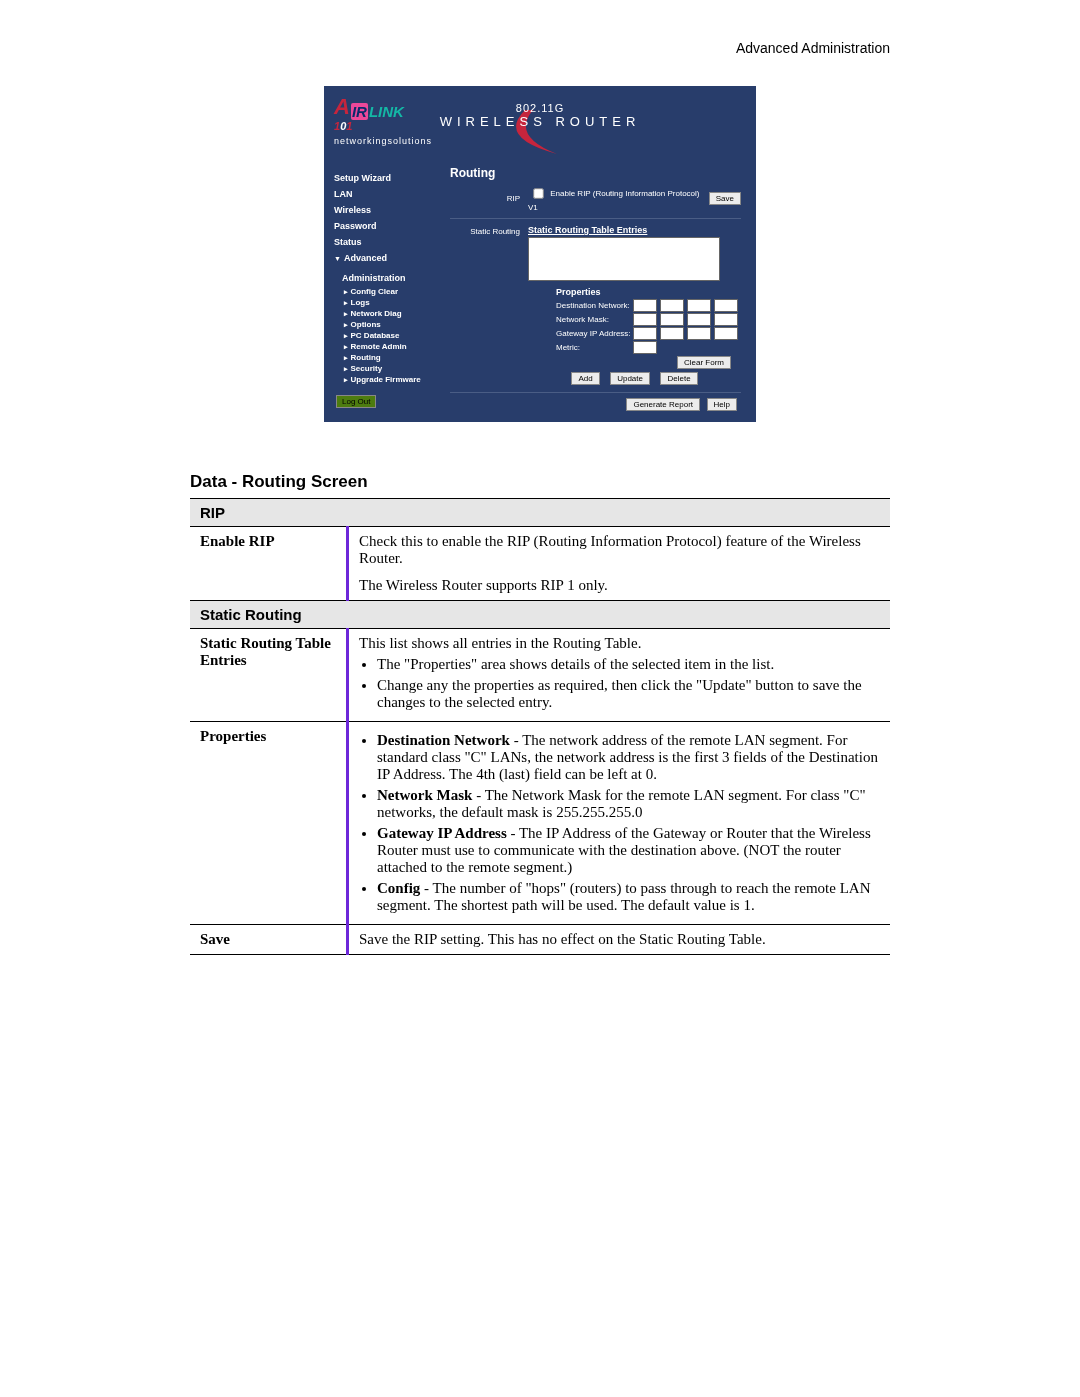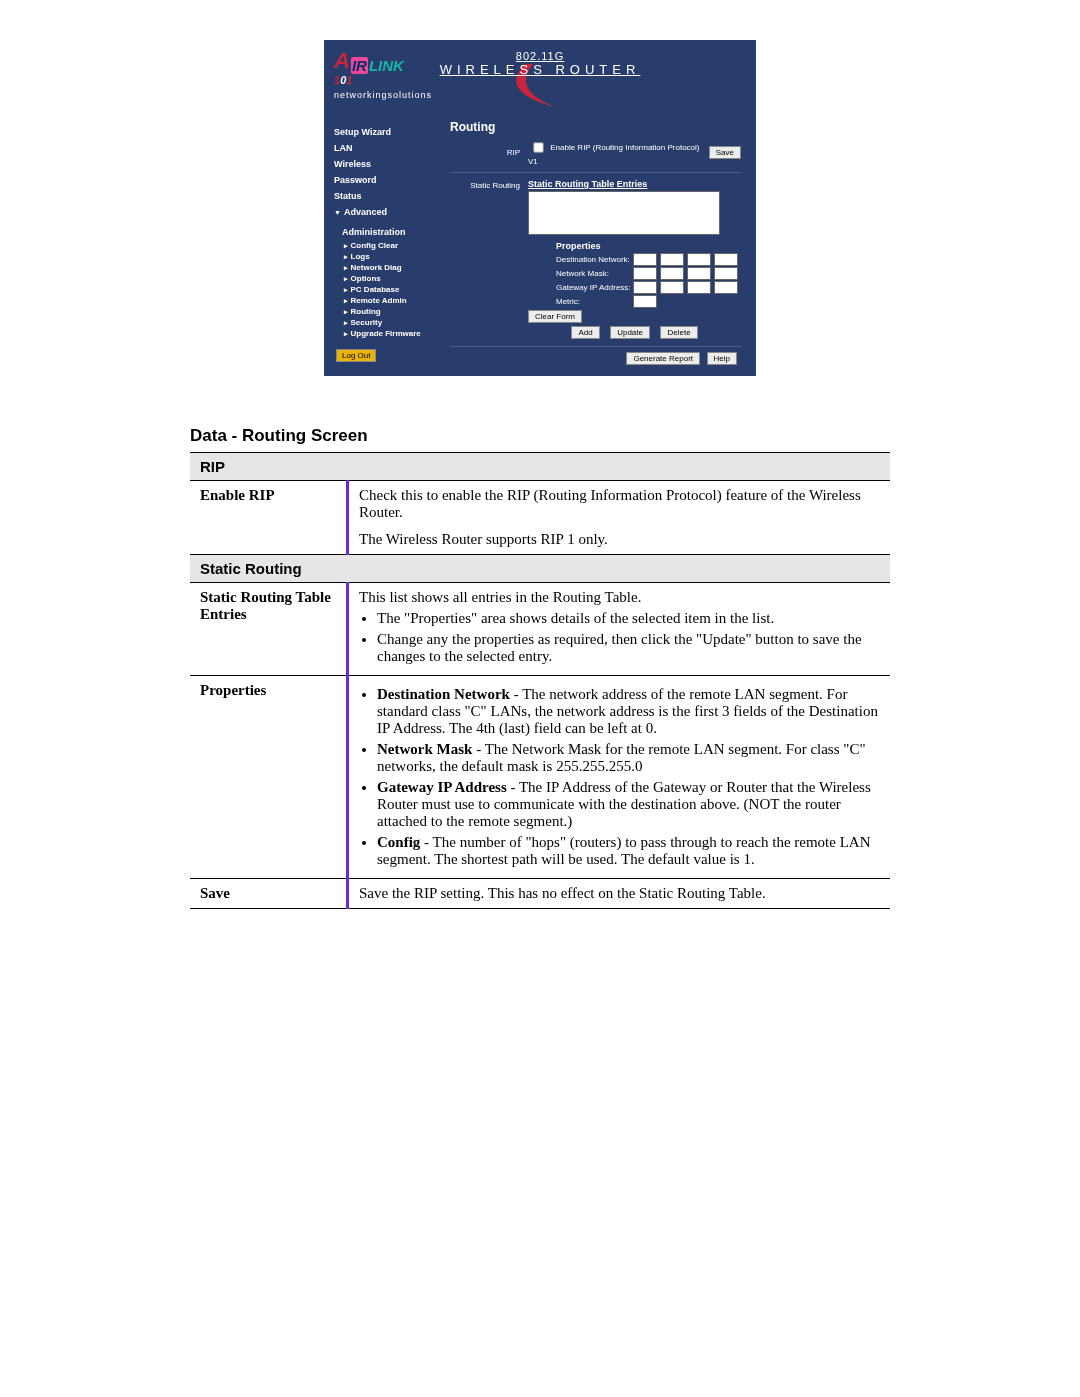--- a/index.html
+++ b/index.html
@@ -47,23 +47,22 @@
   .brand-ir { font-size: 15px; font-weight: bold; font-style: italic; color: #0a2a6b; background:#ec4899; padding:0 1px; border-radius:2px;}
   .brand-link { font-size: 15px; font-weight: bold; font-style: italic; color: #14b8a6; }
   .brand-101 { font-size: 11px; font-weight: bold; font-style: italic; }
   .brand-101 .r { color:#c6253d; }
   .brand-101 .w { color:#fff; }
   .brand-tag { font-size: 9px; letter-spacing: 1px; color:#fff; margin-top:4px;}
   .router-label {
     position: absolute;
     left: 50%;
     transform: translateX(-50%);
-    top: 10px;
+    top: 16px;
     text-align: center;
-    text-decoration: underline;
   }
   .router-label .t1 { font-size: 11px; letter-spacing: 1px; color:#fff;}
   .router-label .t2 { font-size: 13px; letter-spacing: 5px; color:#fff; text-transform: uppercase; font-variant: small-caps;}
   .swoosh {
     position:absolute;
     left: 42%;
     top: 18px;
     width: 120px;
     height: 55px;
   }
@@ -76,21 +75,21 @@
     flex-shrink: 0;
     padding: 4px 2px;
   }
   .nav-item { color:#fff; font-size:9px; font-weight:bold; padding:3px 2px; cursor:pointer;}
   .nav-adv::before { content:"▼"; font-size:7px; margin-right:3px;}
   .nav-sub-head { font-size:9px; font-weight:bold; padding:3px 2px 3px 10px; color:#fff;}
   .nav-sub { font-size:8px; font-weight:bold; padding:1px 2px 1px 12px; color:#fff; cursor:pointer;}
   .nav-sub::before { content:"▸"; font-size:7px; margin-right:3px;}
   .logout-btn {
     margin: 10px 0 0 4px;
-    background:#eab308;
+    background:#4d7c0f;
     border:1px solid #888;
     color:#000;
     font-size:8px;
     padding:1px 5px;
     cursor:pointer;
     display:inline-block;
   }
   .main {
     flex:1;
     padding-left:4px;
@@ -151,21 +150,21 @@
   }
   .prop-row {
     display:flex;
     align-items:center;
     font-size:8px;
     color:#fff;
     margin:1px 0 1px 28px;
   }
   .prop-label { width:77px; }
   .ip-box { width:22px; height:11px; background:#fff; border:1px solid #666; margin-right:3px;}
-  .btn-row-r { text-align:left; margin:3px 10px 3px 0;}
+  .btn-row-r { text-align:right; margin:3px 10px 3px 0;}
   .btn-row-c { text-align:center; margin:6px 0 3px 0;}
   .btn-row-c .btn { margin:0 4px; }
   .footer-row { text-align:right; margin:6px 4px 0 0;}
   .hr { height:1px; background:#4a5d85; margin:6px 0;}
   
   .data-heading {
     font-family: Arial, Helvetica, sans-serif;
     font-weight:bold;
     font-size:17px;
     margin:10px 0 6px 0;
@@ -203,20 +202,21 @@
     margin:4px 0 4px 18px;
     padding:0;
   }
   table.data li { margin:4px 0; }
   .b { font-weight:bold; }
 </style>
 </head>
 <body>
 
 <div class="page">
+  <div class="header-right">Advanced Administration</div>
 
   <div class="shot">
     <div class="shot-header">
       <div class="brand">
         <div class="brand-logo">
           <span class="brand-A">A</span>
             <span class="brand-ir">IR</span>
             <span class="brand-link">LINK</span>
         </div>
         <div class="brand-101"><span class="r">1</span><span class="w">0</span><span class="r">1</span></div>

